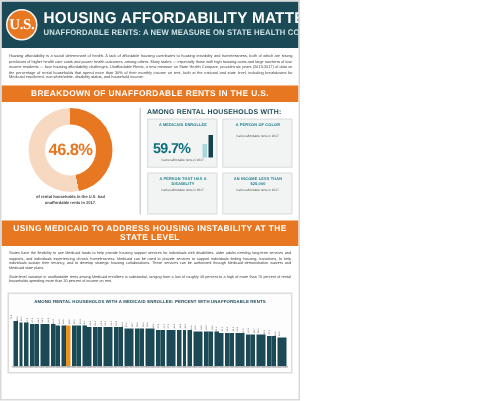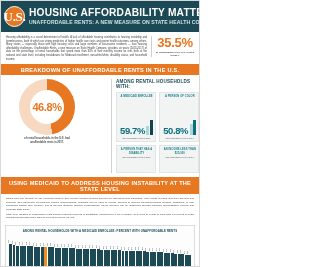--- a/index.html
+++ b/index.html
@@ -12,21 +12,21 @@
   }
   .page { width:200px; height:267px; position:relative; background:#ffffff;
           border:1px solid #d9d9d9; overflow:hidden; }
 
   
   .header { height:31px; background:#1b4a56; display:flex; align-items:center;
             padding:0 4px 0 3px; position:relative; }
   .logo { width:21px; height:21px; border-radius:50%; background:#e87722;
           border:1.2px solid #f6f6f6; flex:0 0 auto; display:flex;
           align-items:center; justify-content:center; margin-right:4px; }
-  .logo-text { color:#ffffff; font-size:13px; font-weight:bold; letter-spacing:-0.3px;
+  .logo-text { color:#ffffff; font-size:10px; font-weight:bold; letter-spacing:-0.3px;
                font-family:"Liberation Serif", serif; }
   .titles { flex:1 1 auto; min-width:0; }
   .title-main { color:#ffffff; font-size:10.5px; font-weight:bold;
                 letter-spacing:0.2px; line-height:11px; white-space:nowrap;
                 font-family:"Liberation Sans Narrow","Liberation Sans",sans-serif;
                 transform:scaleX(0.97); transform-origin:left center; }
   .title-sub { color:#cfe3e6; font-size:5.4px; font-weight:bold; letter-spacing:0.1px;
                line-height:7px; white-space:nowrap; margin-top:1px;
                transform:scaleX(0.95); transform-origin:left center; }
 
@@ -41,21 +41,21 @@
                      line-height:13px; letter-spacing:-0.3px; }
   .intro-stat .cap { font-size:2.5px; color:#4a4a4a; line-height:3.2px;
                      margin-top:1.5px; font-weight:bold; }
 
   
   .band { background:#e87722; color:#ffffff; text-align:center;
           font-size:5.6px; font-weight:bold; letter-spacing:0.25px;
           padding:2.6px 0 2.4px; line-height:6px; }
 
   
-  .breakdown { display:flex; padding:4px 4px 4px 4px; gap:22px; }
+  .breakdown { display:flex; padding:4px 4px 4px 4px; gap:4px; }
   .donut-wrap { flex:0 0 84px; display:flex; flex-direction:column;
                 align-items:center; justify-content:flex-start; }
   .donut { width:56px; height:56px; border-radius:50%; position:relative;
            background:conic-gradient(#e87722 0deg 168.5deg, #f7d9c2 168.5deg 360deg); }
   .donut::after { content:""; position:absolute; inset:11px; border-radius:50%;
                   background:#ffffff; }
   .donut-label { position:absolute; inset:0; display:flex; align-items:center;
                  justify-content:center; z-index:2; font-size:11px;
                  font-weight:bold; color:#e87722; letter-spacing:-0.4px; }
   .donut-cap { font-size:2.7px; color:#4a4a4a; text-align:center; line-height:3.6px;
@@ -63,21 +63,21 @@
 
   .stats-col { flex:1 1 auto; border-left:0.8px solid #d0d0d0; padding-left:4px; }
   .stats-head { font-size:4.6px; font-weight:bold; color:#1b4a56;
                 letter-spacing:0.15px; margin-bottom:2.5px; }
   .stats-grid { display:grid; grid-template-columns:1fr 1fr; gap:3px; }
   .stat-card { background:#f2f4f4; border:0.5px solid #e2e5e5; padding:2px 2px 2px 3px;
                position:relative; min-height:28px; }
   .stat-title { font-size:2.6px; font-weight:bold; color:#127c89;
                 text-align:center; line-height:3.2px; letter-spacing:0.1px;
                 min-height:6.4px; }
-  .stat-row { display:flex; align-items:flex-end; gap:1.5px; margin-top:19px; }
+  .stat-row { display:flex; align-items:flex-end; gap:1.5px; margin-top:1px; }
   .stat-val { font-size:9.5px; font-weight:bold; color:#0d6e7b; line-height:9.5px;
               letter-spacing:-0.4px; }
   .minibars { display:flex; align-items:flex-end; gap:0.8px; height:15px;
               margin-left:auto; }
   .mb { width:3px; }
   .mb.light { background:#a8d8dd; }
   .mb.dark  { background:#0d6e7b; }
   .mb.navy  { background:#14424f; }
   .stat-foot { font-size:2.1px; color:#5a5a5a; line-height:2.8px; margin-top:1.5px;
                text-align:center; }
@@ -117,24 +117,20 @@
     <div class="titles">
       <div class="title-main">HOUSING AFFORDABILITY MATTERS</div>
       <div class="title-sub">UNAFFORDABLE RENTS: A NEW MEASURE ON STATE HEALTH COMPARE</div>
     </div>
   </div>
 
   <div class="intro">
     <div class="intro-text">
       <p>Housing affordability is a social determinant of health. A lack of affordable housing contributes to housing instability and homelessness, both of which are strong predictors of higher health care costs and poorer health outcomes, among others. Many states — especially those with high housing costs and large numbers of low-income residents — face housing affordability challenges. Unaffordable Rents, a new measure on State Health Compare, provides six years (2013-2017) of data on the percentage of rental households that spend more than 30% of their monthly income on rent, both at the national and state level, including breakdowns for Medicaid enrollment, non-white/white, disability status, and household income.</p>
     </div>
-    <div class="intro-stat">
-      <div class="big">35.5%</div>
-      <div class="cap">of households in the U.S. rented in 2017.</div>
-    </div>
   </div>
 
   <div class="band">BREAKDOWN OF UNAFFORDABLE RENTS IN THE U.S.</div>
 
   <div class="breakdown">
     <div class="donut-wrap">
       <div class="donut" style="background: conic-gradient(rgb(232, 119, 34) 0deg, rgb(232, 119, 34) 168.48deg, rgb(247, 217, 194) 168.48deg, rgb(247, 217, 194) 360deg);">
         <div class="donut-label">46.8%</div>
       </div>
       <div class="donut-cap">of rental households in the U.S. had unaffordable rents in 2017.</div>
@@ -151,27 +147,20 @@
             <span class="minibars">
               <span class="mb light" style="height:9px"></span>
               <span class="mb navy" style="height:15px"></span>
             </span>
           </div>
           <div class="stat-foot">had unaffordable rents in 2017.</div>
         </div>
 
         <div class="stat-card">
           <div class="stat-title">A PERSON OF COLOR</div>
-          <div class="stat-row">
-            <span class="stat-val">50.8%</span>
-            <span class="minibars">
-              <span class="mb light" style="height:11px"></span>
-              <span class="mb dark" style="height:15px"></span>
-            </span>
-          </div>
           <div class="stat-foot">had unaffordable rents in 2017.</div>
         </div>
 
         <div class="stat-card">
           <div class="stat-title">A PERSON THAT HAS A DISABILITY</div>
           <div class="stat-foot">had unaffordable rents in 2017.</div>
         </div>
 
         <div class="stat-card">
           <div class="stat-title">AN INCOME LESS THAN $25,000</div>

